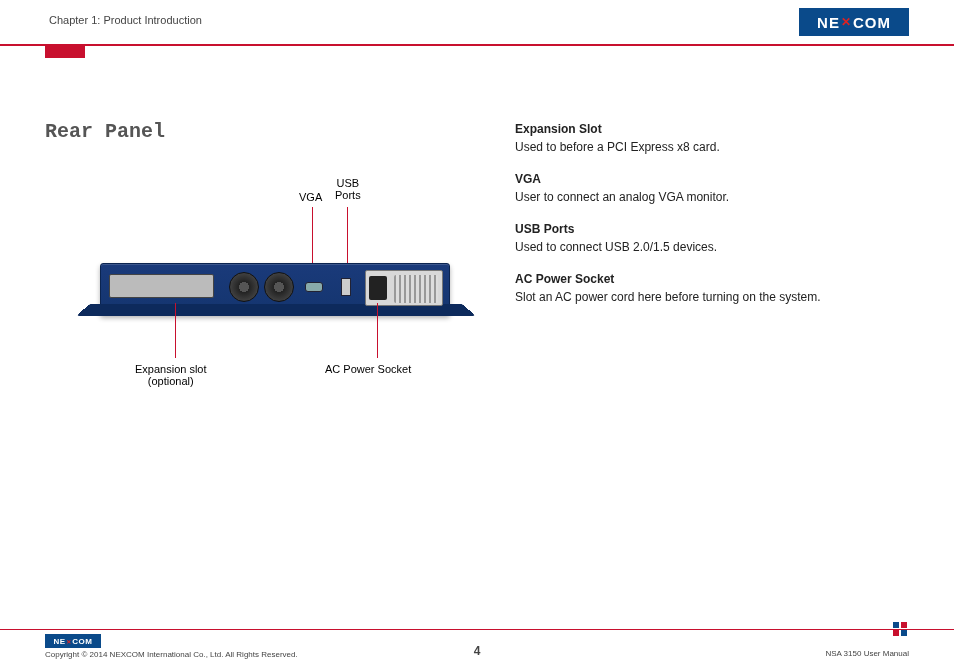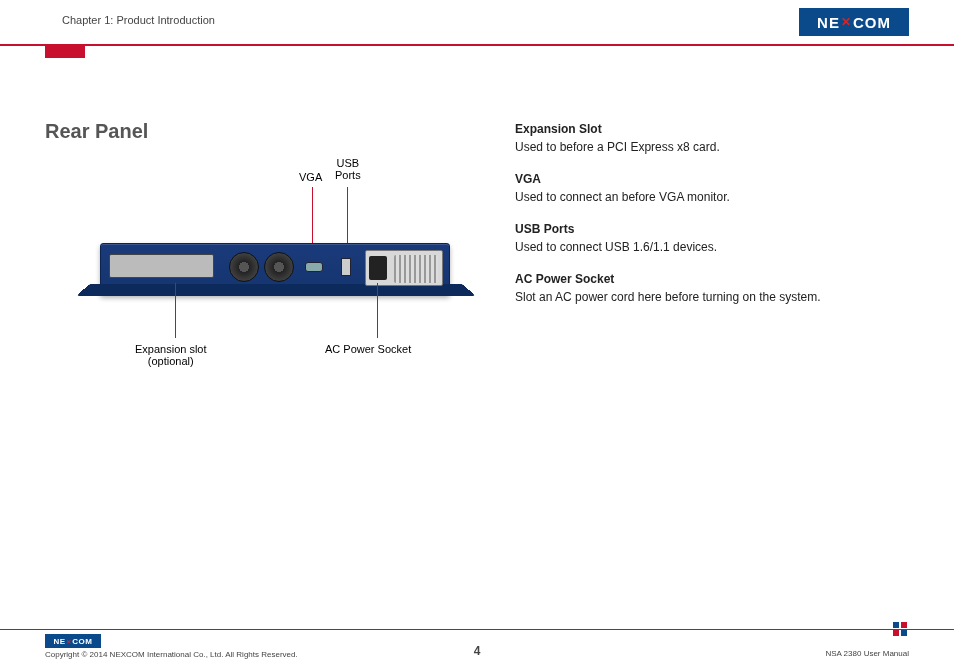--- a/index.html
+++ b/index.html
@@ -7,21 +7,21 @@
     width: 954px;
     height: 672px;
     font-family: "Segoe UI", Arial, sans-serif;
     background: #fff;
     position: relative;
     color: #222;
   }
   .header {
     height: 37px;
     position: relative;
-    padding: 14px 45px 0 62px;
+    padding: 14px 45px 0 49px;
   }
   .chapter-label { font-size: 11px; color: #444; }
   .logo-top {
     position: absolute;
     right: 45px;
     top: 8px;
     width: 110px;
     height: 28px;
     background: #0a4a8a;
     display: flex;
@@ -56,20 +56,22 @@
     top: 120px;
     display: flex;
     gap: 50px;
   }
   .left-col { width: 420px; position: relative; }
   .right-col { flex: 1; font-size: 12px; line-height: 1.5; }
   h2.section-title {
     font-size: 20px;
     font-weight: 600;
     color: #555;
+    margin-bottom: 20px;
+    font-family: Liberation Mono, monospace;
   }
   .diagram-wrap {
     position: relative;
     height: 260px;
   }
   .callout {
     position: absolute;
     font-size: 11px;
     font-weight: normal;
     color: #000;
@@ -256,25 +258,25 @@
     </div>
   </div>
 
   <div class="right-col">
     <div class="desc-item">
       <div class="t">Expansion Slot</div>
       <div class="d">Used to before a PCI Express x8 card.</div>
     </div>
     <div class="desc-item">
       <div class="t">VGA</div>
-      <div class="d">Used to connect an before VGA monitor.</div>
+      <div class="d">User to connect an analog VGA monitor.</div>
     </div>
     <div class="desc-item">
       <div class="t">USB Ports</div>
-      <div class="d">Used to connect USB 1.6/1.1 devices.</div>
+      <div class="d">Used to connect USB 2.0/1.5 devices.</div>
     </div>
     <div class="desc-item">
       <div class="t">AC Power Socket</div>
       <div class="d">Slot an AC power cord here before turning on the system.</div>
     </div>
   </div>
 </div>
 
 <div class="footer-rule"></div>
 <div class="footer-squares">
@@ -284,14 +286,14 @@
   <span class="sq4"></span>
 </div>
 <div class="footer">
   <div class="footer-logo">
     <span>NE</span>
       <span class="x">✕</span>
       <span>COM</span>
   </div>
   <div>Copyright © 2014 NEXCOM International Co., Ltd. All Rights Reserved.</div>
   <div class="page-num">4</div>
-  <div class="doc-ref">NSA 2380 User Manual</div>
+  <div class="doc-ref">NSA 3150 User Manual</div>
 </div>
 
 </body></html>

